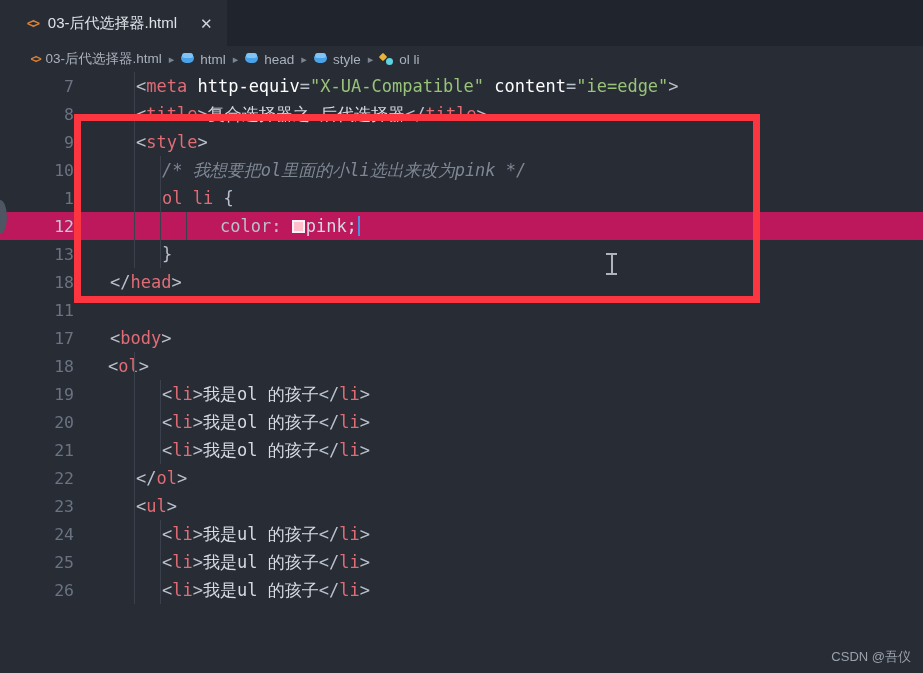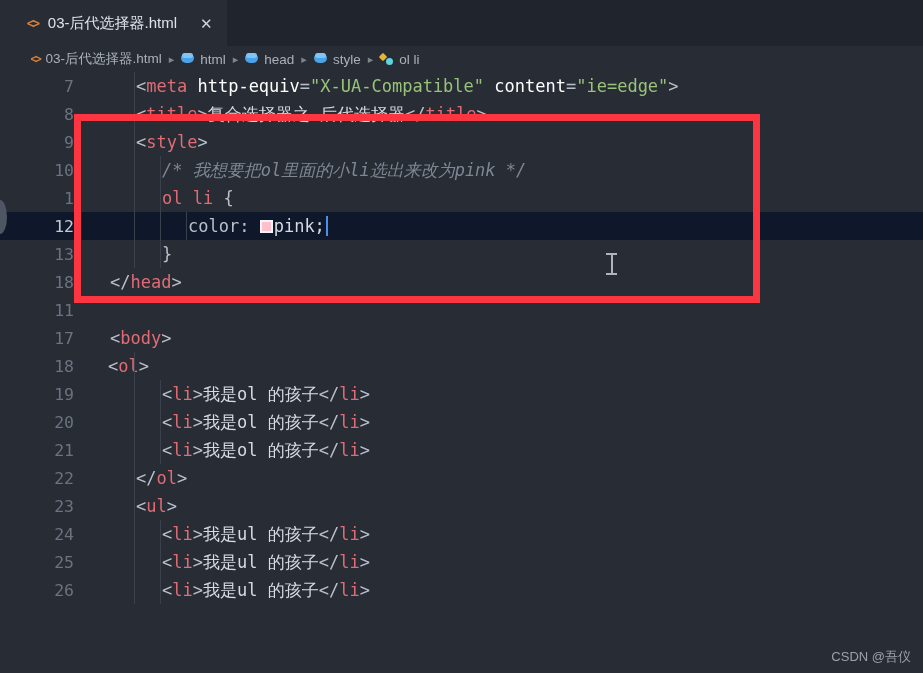--- a/index.html
+++ b/index.html
@@ -137,21 +137,21 @@
     background: #272c35;
     overflow: hidden;
   }
   .code-row {
     position: relative;
     height: 28px;
     display: flex;
     align-items: center;
     white-space: pre;
   }
-  .code-row.active { background: #0f172a; }
+  .code-row.active { background: #be185d; gap: 32px; }
   .ln {
     width: 92px;
     flex: 0 0 92px;
     text-align: right;
     padding-right: 18px;
     color: #6b7380;
     font-family: "DejaVu Sans Mono", "Liberation Mono", monospace;
     font-size: 16.5px;
     user-select: none;
   }

